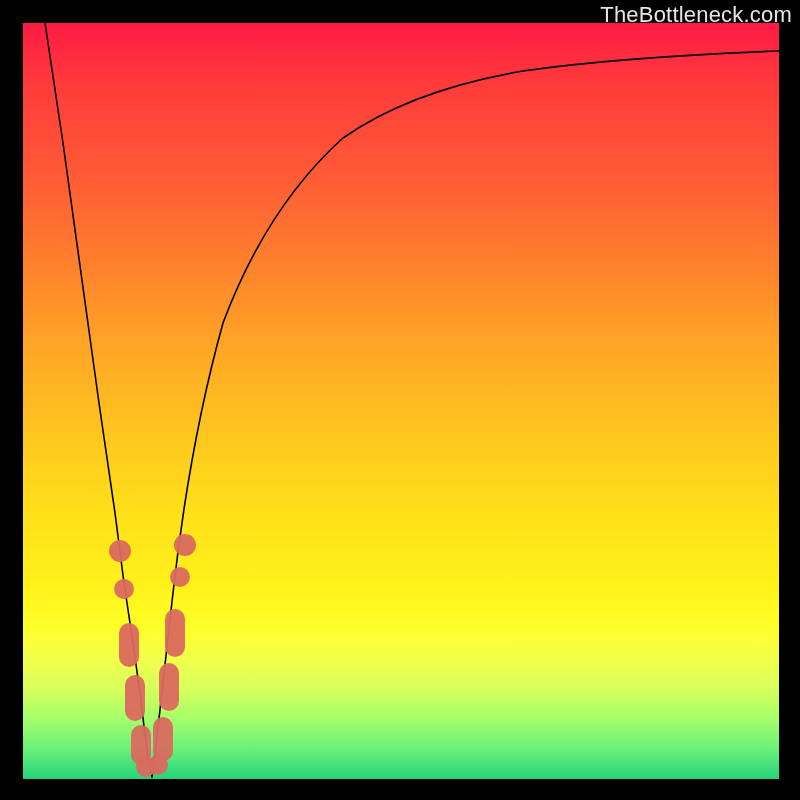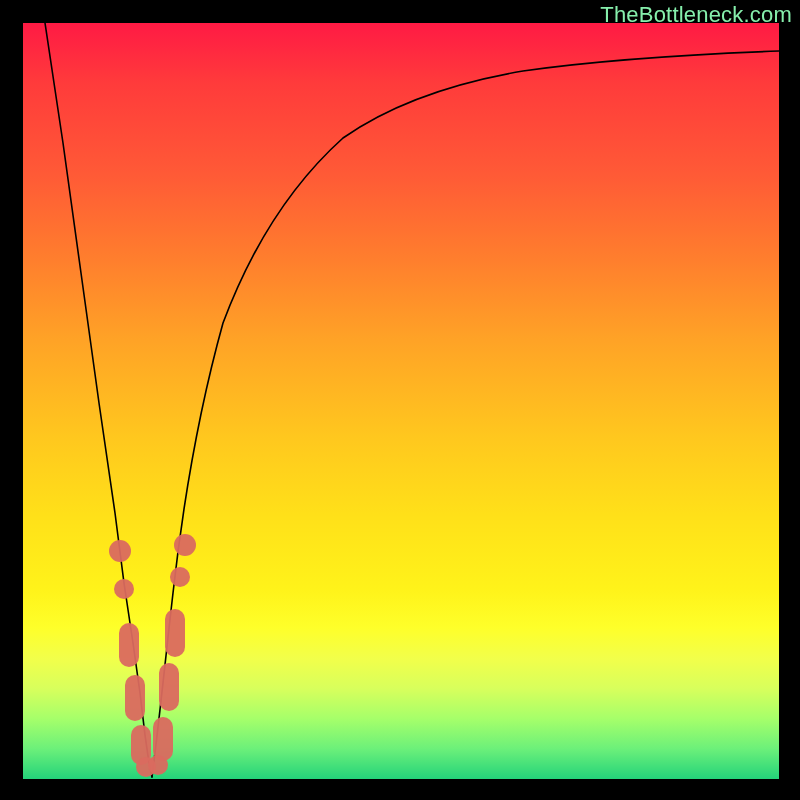--- a/index.html
+++ b/index.html
@@ -32,21 +32,21 @@
         #6cf07a 96%,
         #24d37a 100%);
     }
     .watermark {
       position: absolute;
       top: 2px;
       right: 8px;
       font-family: Arial, Helvetica, sans-serif;
       font-size: 22px;
       font-weight: 500;
-      color: #86efac;
+      color: #e5e5e5;
       letter-spacing: 0.2px;
     }
     svg.overlay {
       position: absolute;
       left: 0; top: 0;
       width: 100%; height: 100%;
     }
     .curve {
       fill: none;
       stroke: #000;

